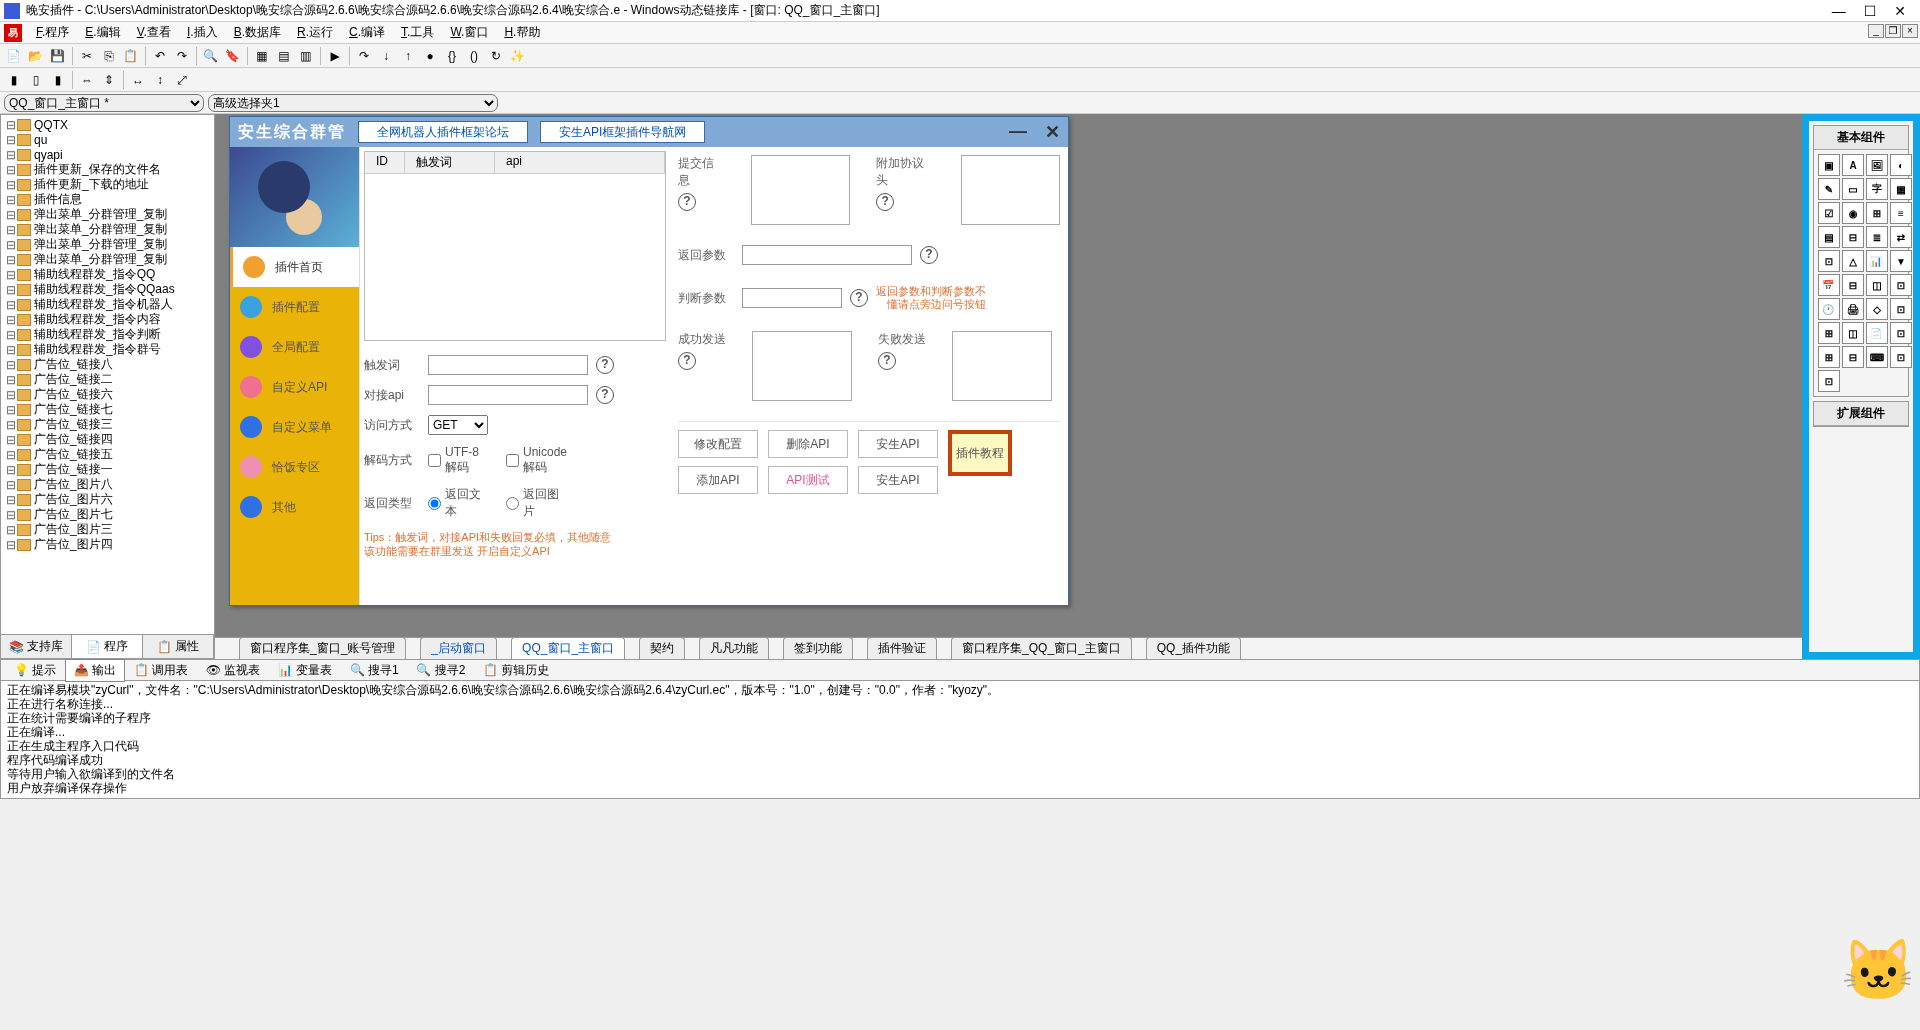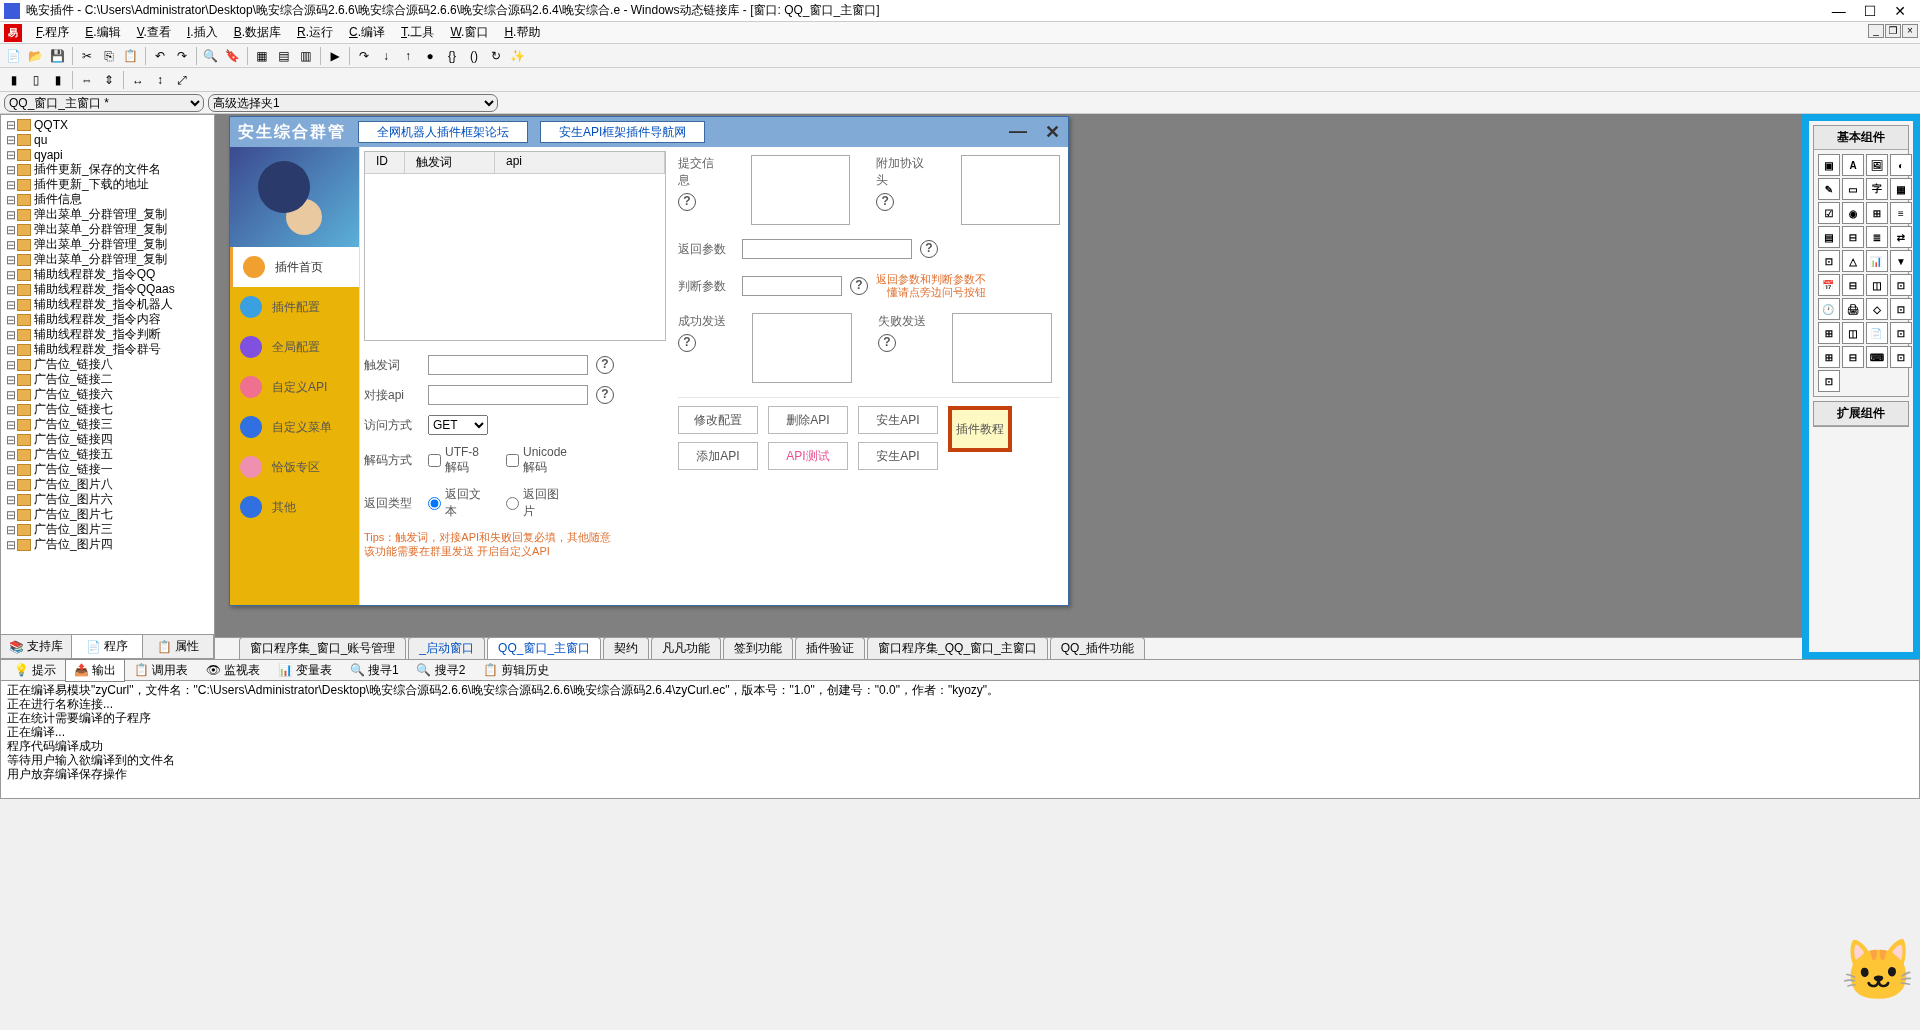--- a/index.html
+++ b/index.html
@@ -71,36 +71,36 @@
 .dform .row { display: flex; align-items: center; margin-bottom: 10px; gap: 8px; }
 .dform .row label { width: 56px; color: #555; }
 .dform .row input[type=text] { width: 160px; height: 20px; border: 1px solid #999; }
 .dform .row select { width: 60px; height: 20px; }
 .dform .row .help { width: 18px; height: 18px; border: 1.5px solid #555; border-radius: 50%; text-align: center; line-height: 15px; color: #555; cursor: pointer; font-weight: bold; }
 .dform .cbx { color: #0050c0; display: flex; align-items: center; gap: 4px; }
 .dform .radiolbl { color: #0050c0; display: flex; align-items: center; gap: 4px; }
 .dform .tips { color: #e07030; font-size: 11px; line-height: 14px; margin-top: 6px; }
 
 
-.dright { flex: 1; padding: 8px; display: flex; flex-direction: column; gap: 14px; }
+.dright { flex: 1; padding: 8px; display: flex; flex-direction: column; gap: 20px; }
 .dright .toprow { display: flex; gap: 26px; }
 .dright .grp { display: flex; flex-direction: column; gap: 4px; }
 .dright .grp .glabel { color: #666; display:flex; align-items:center; gap:6px;}
 .dright .ta { width: 100px; height: 70px; border: 1px solid #aaa; background: #fff; }
 .dright .inline { display: flex; align-items: center; gap: 8px; }
 .dright .inline label { width: 56px; color: #666; }
 .dright .inline input { width: 170px; height: 20px; border: 1px solid #999; }
 .dright .warn { color: #e07030; font-size: 11px; width: 110px; line-height: 13px; text-align: right; }
 .dright .btnrow { display: flex; gap: 10px; flex-wrap: wrap; align-items: flex-start; border-top: 1px solid #e5e5e5; padding-top: 8px;}
 .dright .btnrow button { width: 80px; height: 28px; border: 1px solid #bbb; background: #fff; cursor: pointer; color:#555;}
 .dright .btnrow button.pink { color: #e85090; }
 .dright .btnrow .tutorial { width: 64px; height: 46px; border: 4px solid #c2410c; background: #fef9c3; display: flex; align-items: center; justify-content: center; color:#555; }
 
 
-.dtabs { height: 22px; background: #f4f4f4; border-top: 1px solid #999; display: flex; align-items: flex-end; padding-left: 24px; gap: 0; }
+.dtabs { height: 22px; background: #f4f4f4; border-top: 1px solid #999; display: flex; align-items: flex-end; padding-left: 24px; gap: 12px; }
 .dtabs .dt { padding: 2px 10px; border: 1px solid #999; border-bottom: none; background: #eee; border-radius: 4px 4px 0 0; margin-right: 2px; cursor: pointer; white-space: nowrap; }
 .dtabs .dt.active { background: #fff; color: #0050c0; }
 .dtabs .dt.blue { color: #0050c0; }
 
 
 .palette { width: 118px; background: #f4f4f4; border: 7px solid #0ea5e9; font-weight: bold; }
 .palette .ptab { margin: 4px; border: 1px solid #999; }
 .palette .phdr { background: #e8e8e8; text-align: center; padding: 3px; border-bottom: 1px solid #aaa; }
 .palette .pgrid { display: grid; grid-template-columns: repeat(4, 1fr); gap: 2px; padding: 4px; }
 .palette .pgrid .pc { width: 22px; height: 22px; border: 1px solid #888; background: #fff; display: flex; align-items: center; justify-content: center; font-size: 10px; cursor: pointer; }
@@ -620,18 +620,19 @@
     <div class="ot">
       <span>📋</span>
       <span>剪辑历史</span>
     </div>
   </div>
 <div class="output" id="output">
     <div class="line">正在编译易模块"zyCurl"，文件名："C:\Users\Administrator\Desktop\晚安综合源码2.6.6\晚安综合源码2.6.6\晚安综合源码2.6.4\zyCurl.ec"，版本号："1.0"，创建号："0.0"，作者："kyozy"。</div>
     <div class="line">正在进行名称连接...</div>
     <div class="line">正在统计需要编译的子程序</div>
     <div class="line">正在编译...</div>
+    <div class="line">正在生成主程序入口代码</div>
     <div class="line">程序代码编译成功</div>
     <div class="line">等待用户输入欲编译到的文件名</div>
     <div class="line">用户放弃编译保存操作</div>
   </div>
 
 <div class="mascot">🐱</div>
 
 </body></html>

